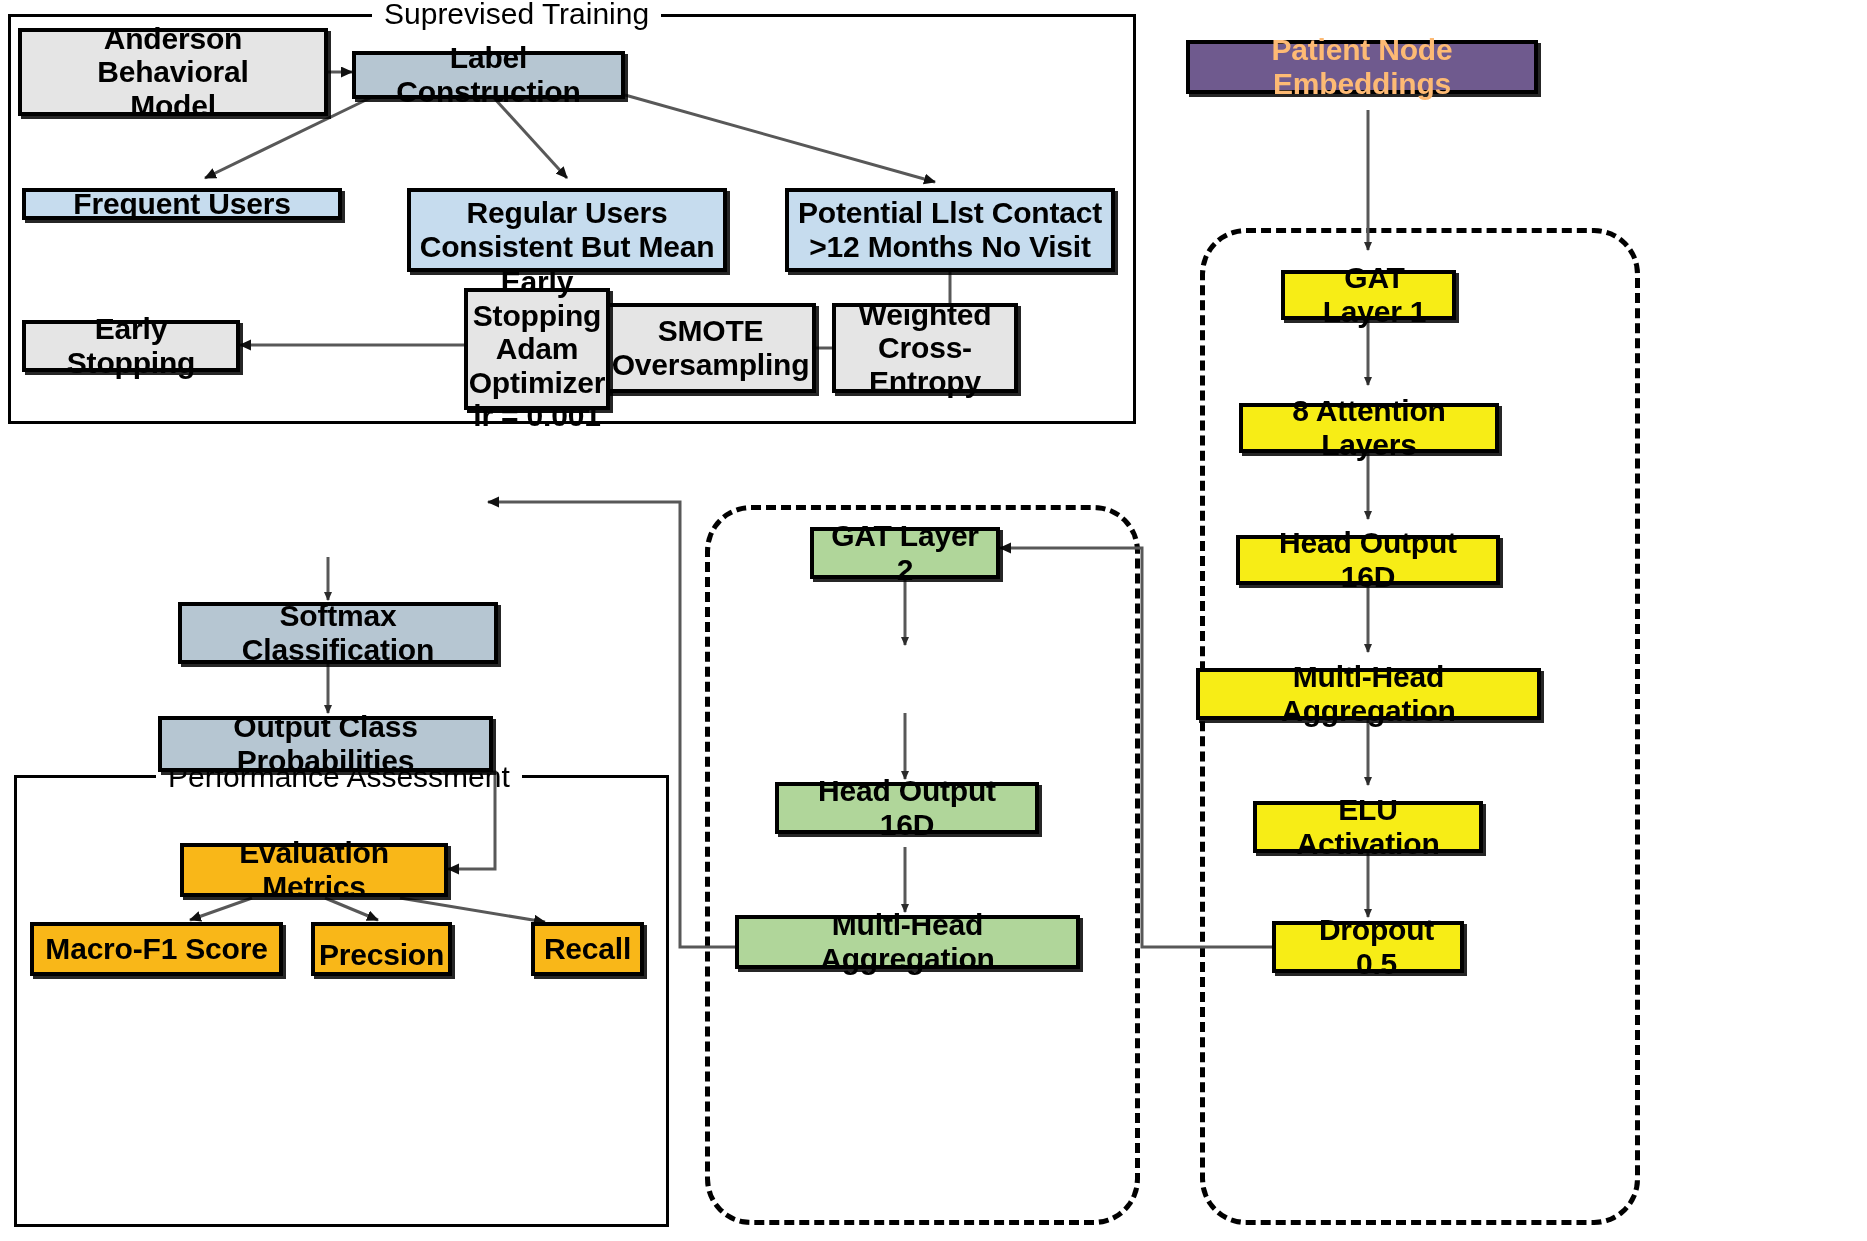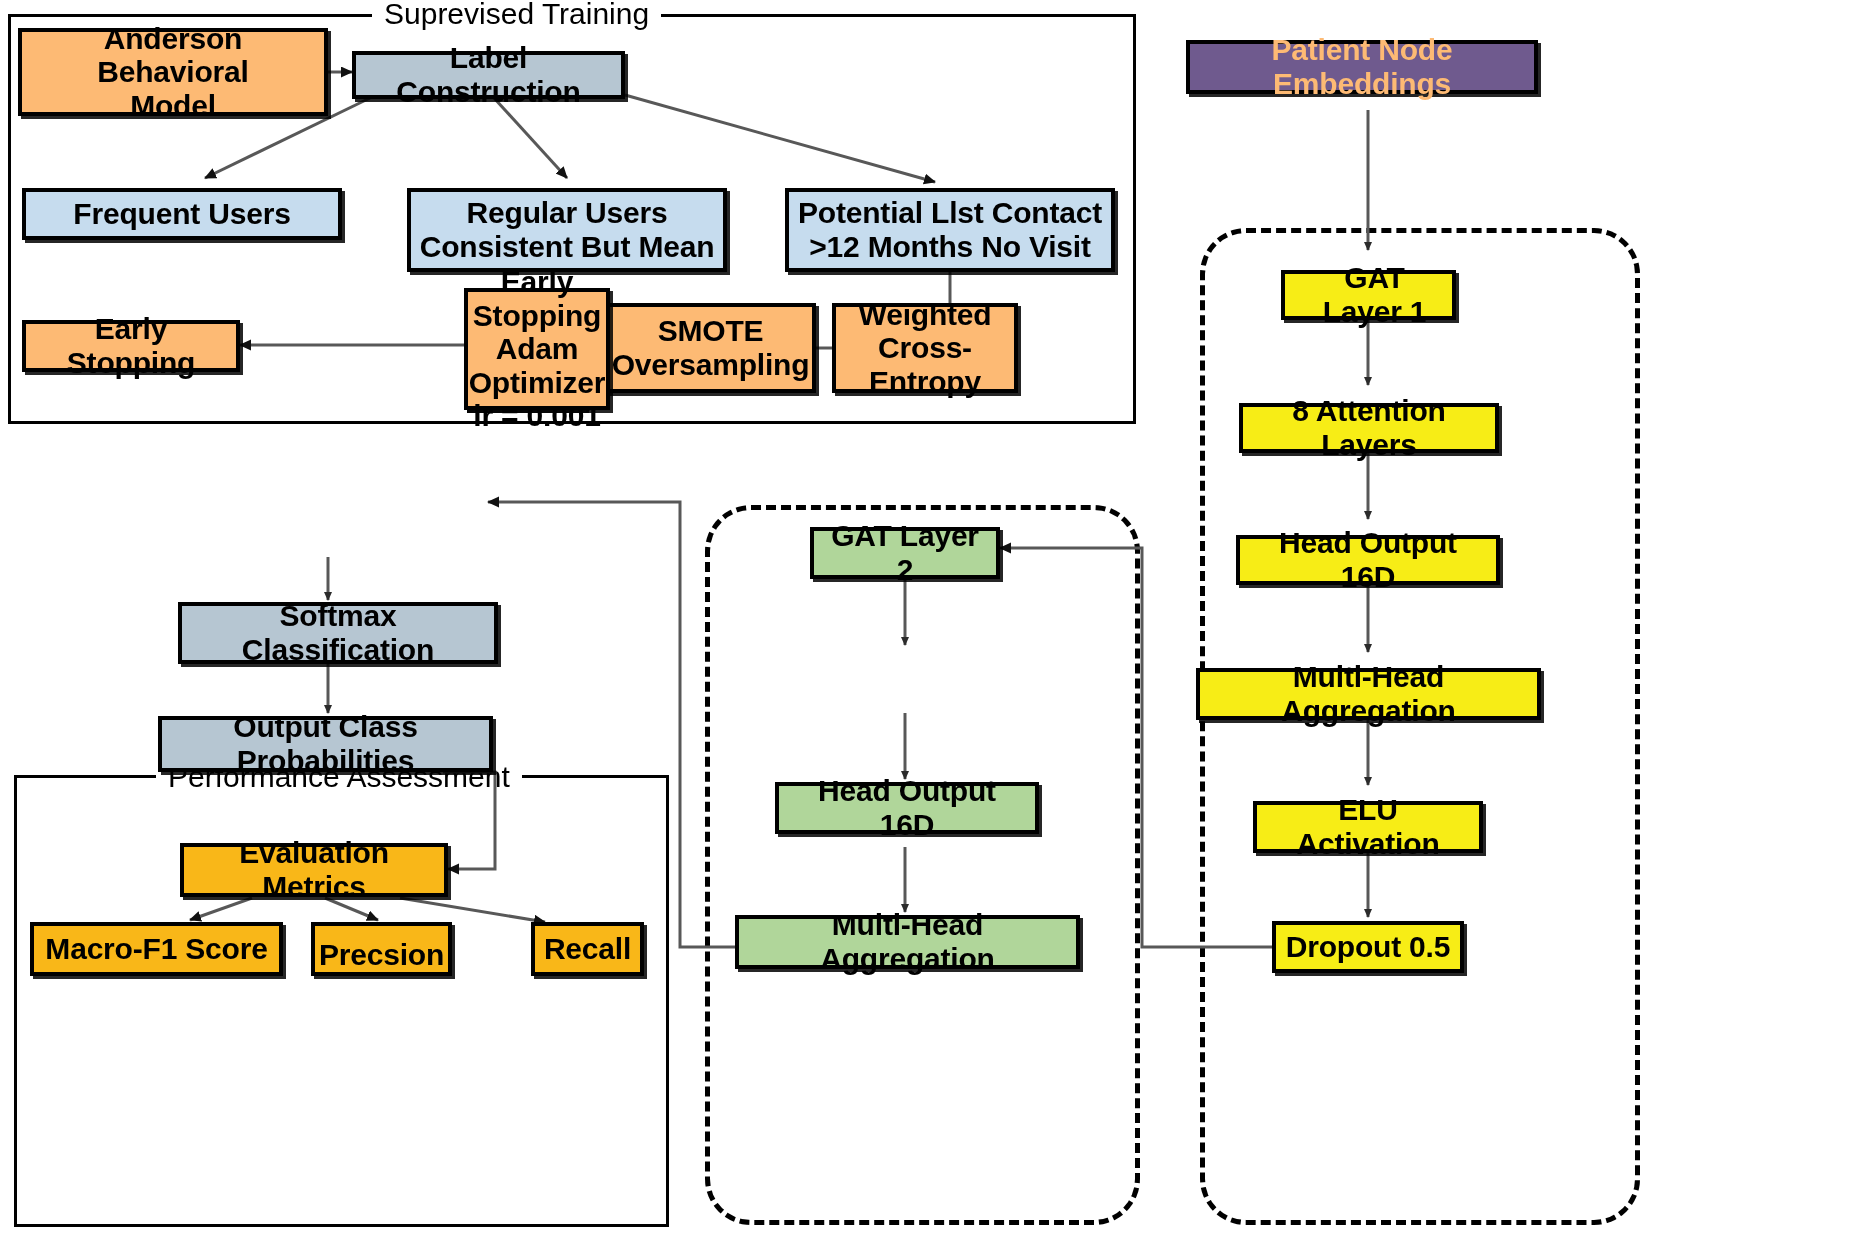--- a/index.html
+++ b/index.html
@@ -35,21 +35,21 @@
     justify-content: center;
     text-align: center;
     color: #000000;
     font-weight: 600;
     line-height: 1.12;
     letter-spacing: -0.2px;
     z-index: 10;
     box-shadow: 3px 3px 0 rgba(0,0,0,0.85);
   }
   .node .lbl { display: block; padding: 0 8px; }
-  .pink   { background: #fdba74; }
+  .pink   { background: #e5e5e5; }
   .blue   { background: #c6dcee; }
   .slate  { background: #b6c6d2; }
   .yellow { background: #f7ed16; }
   .green  { background: #b0d69a; }
   .orange { background: #f9b718; }
   .purple { background: #6f5a8e; color: #fdba74; }
 
   
   .group {
     position: absolute;
@@ -146,21 +146,21 @@
 
   <div class="node pink" style="left:18px; top:28px; width:310px; height:88px; font-size:30px;">
     <span class="lbl" style="white-space:pre-line;">Anderson Behavioral
 Model</span>
   </div>
 
   <div class="node slate" style="left:352px; top:51px; width:273px; height:48px; font-size:30px;">
     <span class="lbl">Label Construction</span>
   </div>
 
-  <div class="node blue" style="left:22px; top:188px; width:320px; height:52px; font-size:30px;">
+  <div class="node blue" style="left:22px; top:188px; width:320px; height:32px; font-size:30px;">
     <span class="lbl">Frequent Users</span>
   </div>
 
   <div class="node blue" style="left:407px; top:188px; width:320px; height:84px; font-size:30px;">
     <span class="lbl" style="white-space:pre-line;">Regular Users
 Consistent But Mean</span>
   </div>
 
   <div class="node blue" style="left:785px; top:188px; width:330px; height:84px; font-size:30px;">
     <span class="lbl" style="white-space:pre-line;">Potential Llst Contact
@@ -238,21 +238,21 @@
   </div>
 
   <div class="node yellow" style="left:1196px; top:668px; width:345px; height:52px; font-size:30px;">
     <span class="lbl">Multi-Head Aggregation</span>
   </div>
 
   <div class="node yellow" style="left:1253px; top:801px; width:230px; height:52px; font-size:30px;">
     <span class="lbl">ELU Activation</span>
   </div>
 
-  <div class="node yellow" style="left:1272px; top:921px; width:192px; height:52px; font-size:30px;">
+  <div class="node yellow" style="left:1272px; top:921px; width:192px; height:52px; font-size:30px;padding-left:17px;">
     <span class="lbl">Dropout 0.5</span>
   </div>
 
   <div class="node pink" style="left:464px; top:288px; width:146px; height:122px; font-size:30px; left:464px; width:146px;">
     <span class="lbl" style="white-space:pre-line;">Early Stopping Adam
 Optimizer
 lr = 0.001</span>
   </div>
 
 </div>

